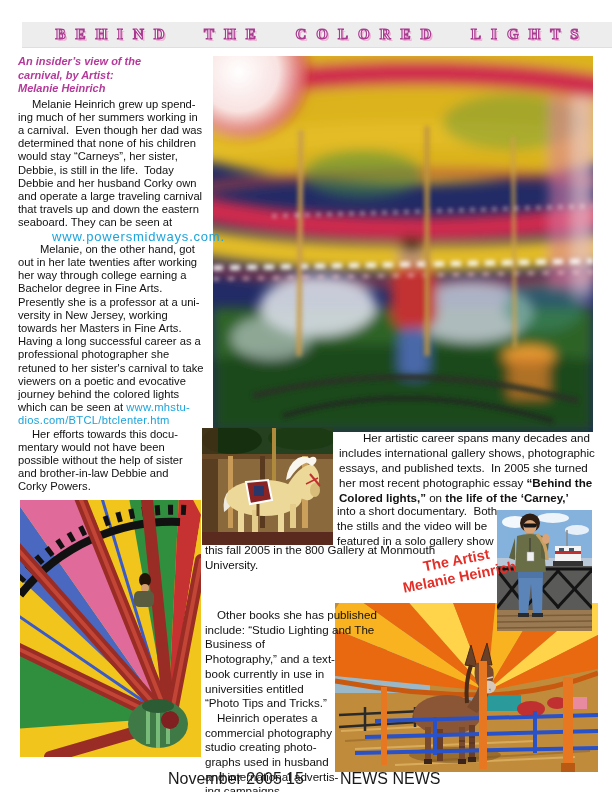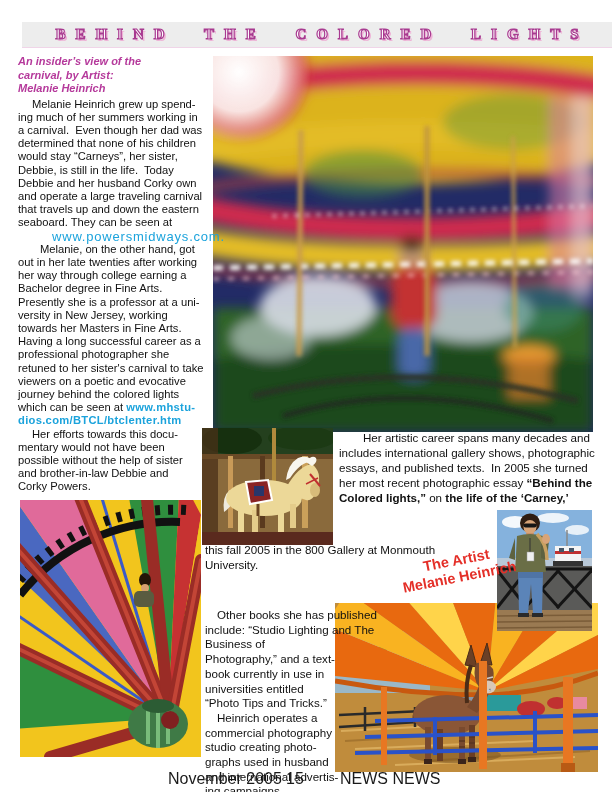--- a/index.html
+++ b/index.html
@@ -12,21 +12,21 @@
               letter-spacing:10px;word-spacing:16px;color:#ffffff;white-space:nowrap;
               -webkit-text-stroke:1.2px #a83a90;text-shadow:2px 2px 0 #eeb2d6;}
   
   .col-left{position:absolute;left:18px;top:55px;width:190px;}
   .byline{color:#b5399b;font-weight:bold;font-size:11px;line-height:13.5px;white-space:pre;margin:0 0 2px 0;font-style:italic;}
   p.body{font-size:11.2px;line-height:13.2px;margin:0;white-space:pre;color:#101010;}
   .ind1{text-indent:14px;}
   .ind2{text-indent:22px;}
   .mt{margin-top:2px;}
   .link{color:#1ba3dc;}
-  .linkb{color:#1ba3dc;font-weight:bold;letter-spacing:0.3px;}
+  .linkb{color:#1ba3dc;font-weight:normal;letter-spacing:0.3px;}
   .link-line{display:block;font-size:13px;line-height:13.2px;padding-left:34px;letter-spacing:0.8px;}
   
   .rbody{position:absolute;font-size:11.6px;line-height:15px;white-space:pre;color:#101010;margin:0;}
   .block-a{left:339px;top:430px;width:262px;text-indent:24px;}
   .block-b{left:337px;top:503px;width:175px;}
   .block-c{left:205px;top:542px;width:310px;}
   .block-d{position:absolute;left:205px;top:566px;width:182px;margin-top:42px;}
   .block-d p{font-size:11.6px;line-height:14.7px;white-space:pre;margin:0;text-indent:12px;color:#101010;}
   .studio-link{font-size:12.5px;font-weight:bold;color:#1ba3dc;letter-spacing:0.4px;margin-top:1px;text-align:right;}
   
@@ -354,20 +354,23 @@
 possible without the help of sister
 and brother-in-law Debbie and
 Corky Powers.</p>
   </div>
 
   <p class="rbody block-a"><span>Her artistic career spans many decades and
 includes international gallery shows, photographic
 essays, and published texts.  In 2005 she turned
 her most recent photographic essay </span><b>“Behind the
 Colored lights,”</b><span> on </span><b>the life of the ‘Carney,’</b></p>
+  <p class="rbody block-b">into a short documentary.  Both
+the stills and the video will be
+featured in a solo gallery show</p>
   <p class="rbody block-c">this fall 2005 in the 800 Gallery at Monmouth
 University.</p>
 
   <div class="block-d">
     <p>Other books she has published
 include: “Studio Lighting and The
 Business of
 Photography,” and a text-
 book currently in use in
 universities entitled

